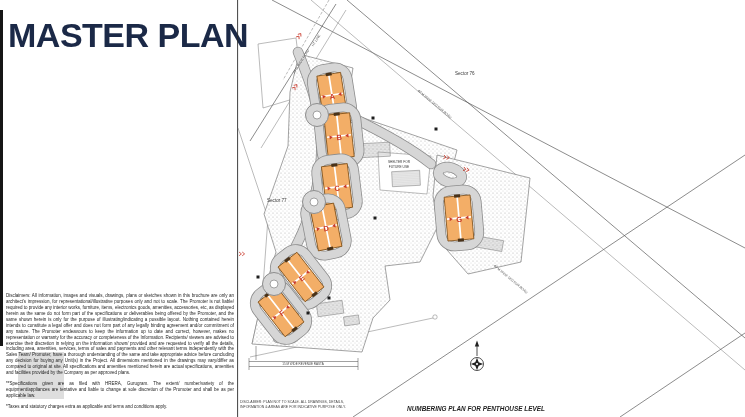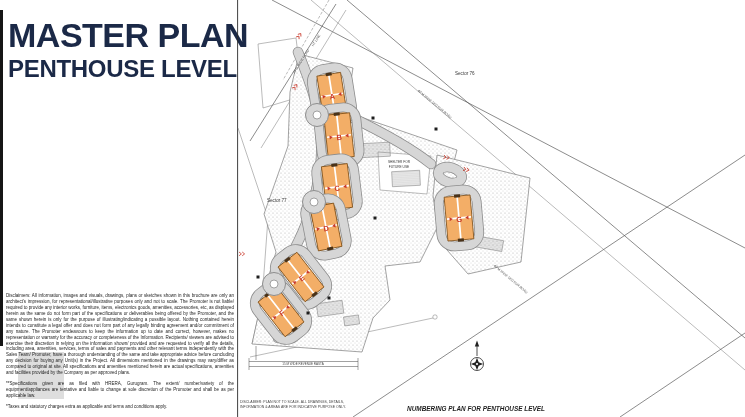--- a/index.html
+++ b/index.html
@@ -39,21 +39,20 @@
   .redmark{stroke:#c93a2c;stroke-width:0.8;fill:none;}
   .caption{fill:#1e1e1e;font-size:6.4px;font-weight:bold;font-style:italic;text-anchor:middle;}
   .plan-disc{fill:#444;font-size:3.5px;}
 </style>
 </head>
 <body>
 
 <div class="left-panel">
   <div class="black-bar"></div>
   <div class="title">MASTER PLAN</div>
-  <div class="subtitle">PENTHOUSE LEVEL</div>
   <div class="gray-patch"></div>
   <div class="disclaimer">
     <p>Disclaimers: All information, images and visuals, drawings, plans or sketches shown in this brochure are only an architect's impression, for representational/illustrative purposes only and not to scale. The Promoter is not liable/ required to provide any interior works, furniture, items, electronics goods, amenities, accessories, etc, as displayed herein as the same do not form part of the specifications or deliverables being offered by the Promoter, and the same shown herein is only for the purpose of illustrating/indicating a possible layout. Nothing contained herein intends to constitute a legal offer and does not form part of any legally binding agreement and/or commitment of any nature. The Promoter endeavours to keep the information up to date and correct, however, makes no representation or warranty for the accuracy or completeness of the Information. Recipients/ viewers are advised to exercise their discretion in relying on the information shown/ provided and are requested to verify all the details, including area, amenities, services, terms of sales and payments and other relevant terms independently with the Sales Team/ Promoter, have a thorough understanding of the same and take appropriate advice before concluding any decision for buying any Unit(s) in the Project. All dimensions mentioned in the drawings may vary/differ as compared to original at site. All specifications and amenities mentioned herein are actual specifications, amenities and facilities provided by the Company as per approved plans.</p>
     <p>**Specifications given are as filed with HRERA, Gurugram. The extent/ number/variety of the equipment/appliances are tentative and liable to change at sole discretion of the Promoter and shall be as per applicable law.</p>
     <p>*Taxes and statutory charges extra as applicable and terms and conditions apply.</p>
   </div>
 </div>
 
 <div class="plan-wrap">
 <svg width="508" height="417" viewBox="237 0 508 417">

